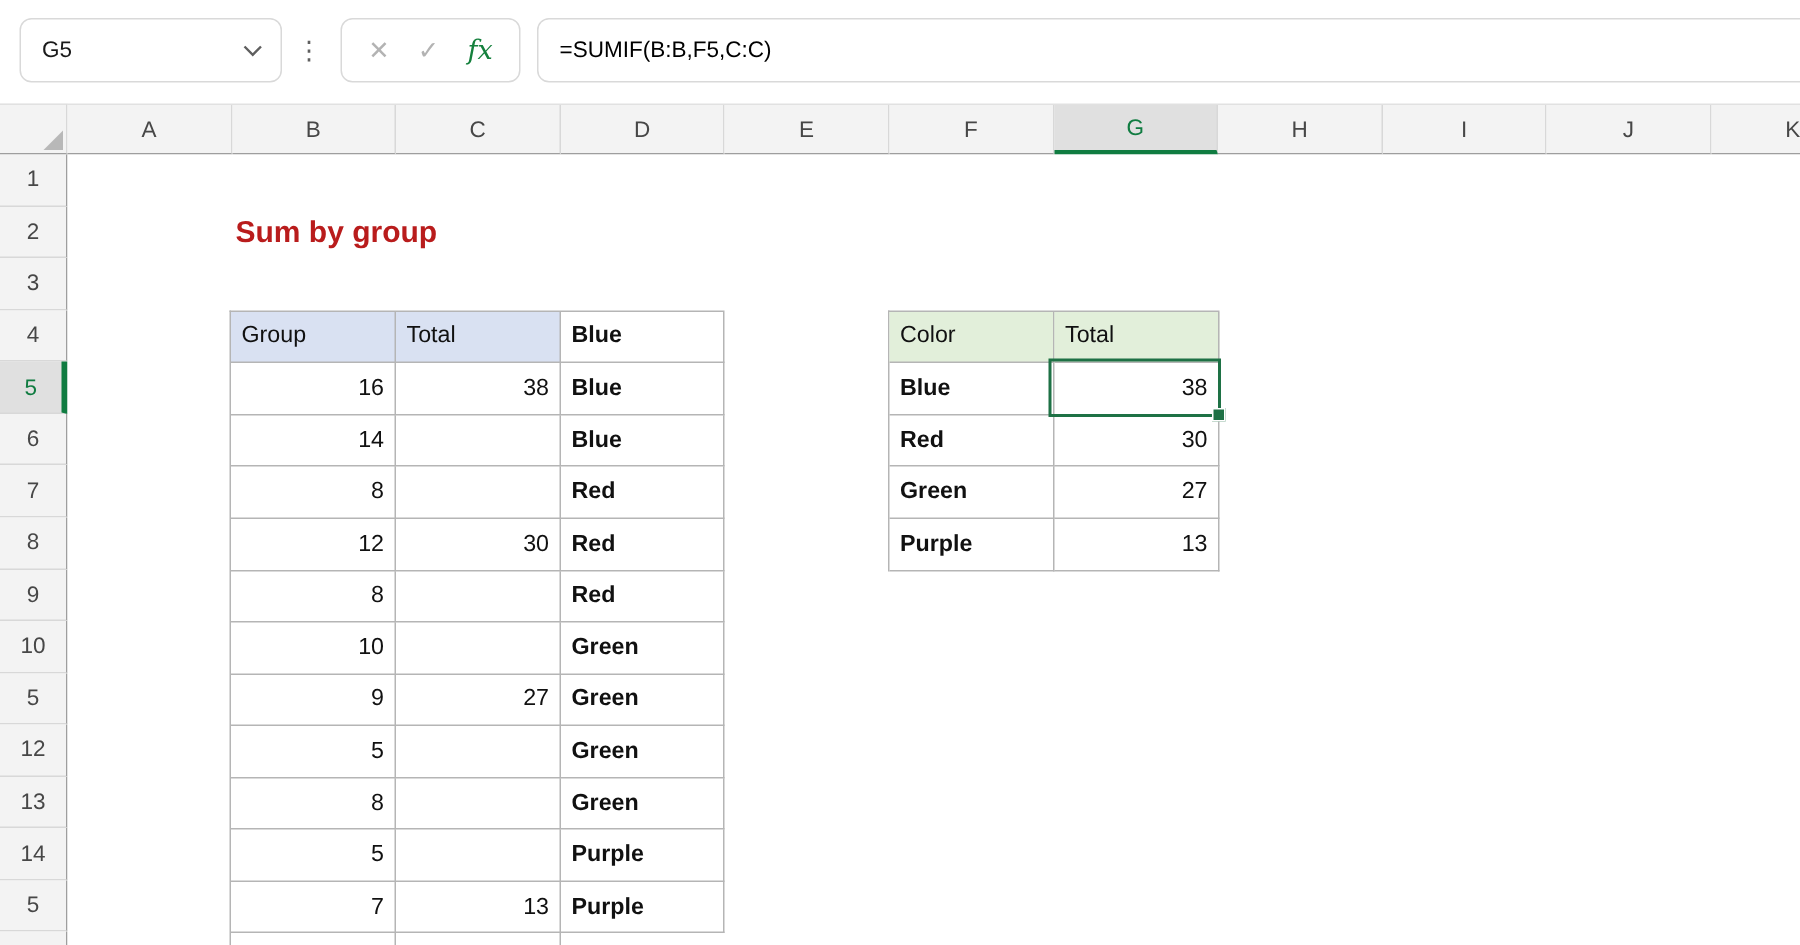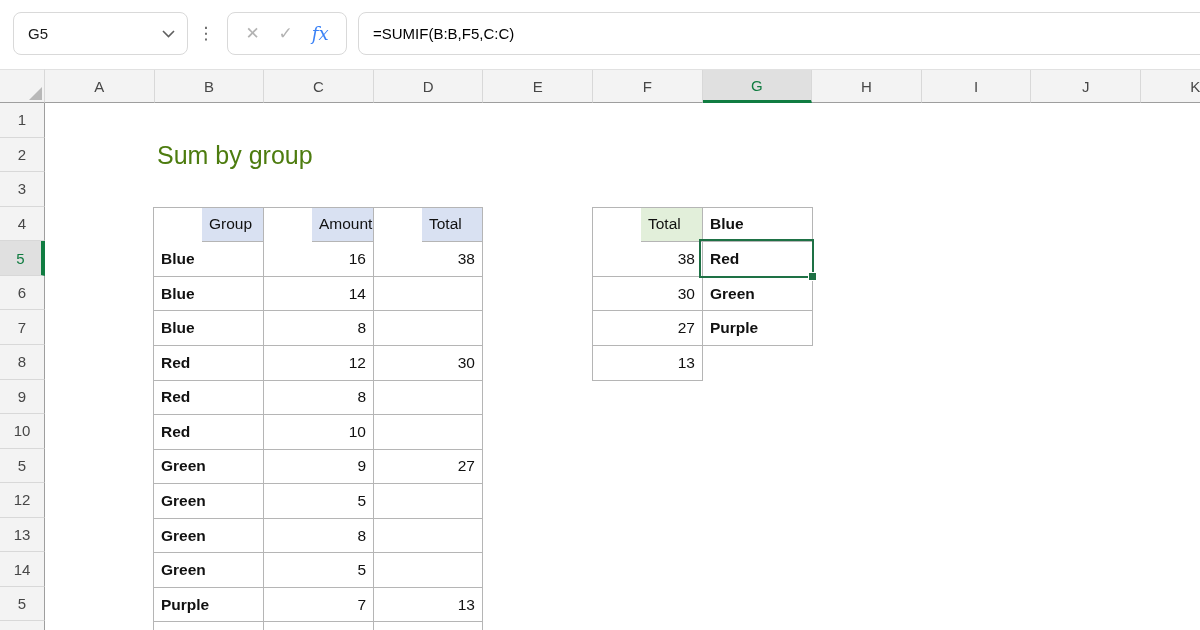--- a/index.html
+++ b/index.html
@@ -22,21 +22,21 @@
     display:flex;align-items:center;justify-content:center;
     font-size:17px;color:#5f5f5f;letter-spacing:0;
   }
   .fbtns{
     position:absolute;left:227px;top:12px;width:120px;height:43px;
     border:1px solid #d9d9d9;border-radius:8px;box-sizing:border-box;
     display:flex;align-items:center;justify-content:space-around;background:#fff;
     padding:0 8px;
   }
   .ic-cancel,.ic-enter{color:#b3b3b3;font-size:17px;}
-  .ic-fx{font-family:"DejaVu Serif",serif;font-style:italic;font-size:18px;color:#3b82f6;}
+  .ic-fx{font-family:"DejaVu Serif",serif;font-style:italic;font-size:18px;color:#15803d;}
   .fbar{
     position:absolute;left:358px;top:12px;width:852px;height:43px;
     border:1px solid #d9d9d9;border-radius:8px 0 0 8px;box-sizing:border-box;
     display:flex;align-items:center;padding-left:14px;font-size:15px;color:#000;background:#fff;
   }
   
   .corner{
     position:absolute;left:0;top:69px;width:45px;height:34px;background:#f3f3f3;
     border-top:1px solid #e1e1e1;border-bottom:1px solid #9e9e9e;
     border-right:1px solid #d8d8d8;box-sizing:border-box;
@@ -59,35 +59,35 @@
     height:34.57px;box-sizing:border-box;
     display:flex;align-items:center;justify-content:center;
     font-size:15px;color:#474747;background:#f3f3f3;
     border-right:1px solid #9e9e9e;border-bottom:1px solid #d8d8d8;
   }
   .rh.sel{background:#e0e0e0;color:#107C41;border-right:4px solid #107C41;}
   
   .sheet{position:absolute;left:45px;top:103px;width:1155px;height:527px;background:#fff;}
   .title{
     position:absolute;left:112px;top:35px;height:34px;line-height:34px;
-    font-size:25px;font-weight:normal;color:#4d7c0f;
+    font-size:20px;font-weight:bold;color:#b91c1c;
   }
   .tbl{
     position:absolute;display:grid;grid-auto-rows:34.57px;
     border-top:1px solid #b5b5b5;border-left:1px solid #b5b5b5;
     background:#fff;font-size:15.5px;color:#111;
   }
   .tbl1{left:108px;top:103.7px;grid-template-columns:110px 110px 109px;}
   .tbl2{left:547px;top:103.7px;grid-template-columns:110px 110px;}
   .cell{
     box-sizing:border-box;display:flex;align-items:center;
     border-right:1px solid #b5b5b5;border-bottom:1px solid #b5b5b5;
     white-space:nowrap;overflow:hidden;
   }
-  .cell.head{padding-left:7px;margin-left:48px;}
+  .cell.head{padding-left:7px;}
   .tbl1 .cell.head{background:#D9E1F2;}
   .tbl2 .cell.head{background:#E2EFDA;}
   .cell.txt{padding-left:7px;font-weight:bold;}
   .cell.num{justify-content:flex-end;padding-right:7px;}
   .selbox{
     position:absolute;left:654px;top:136px;width:115px;height:38.5px;
     border:2.5px solid #1E7145;box-sizing:border-box;z-index:5;
   }
   .handle{
     position:absolute;right:-5px;bottom:-5px;width:7px;height:7px;
@@ -149,21 +149,20 @@
     <div class="rh">13</div>
     <div class="rh">14</div>
     <div class="rh">5</div>
     <div class="rh">16</div>
   </div>
 
 <div class="sheet">
   <div class="title">Sum by group</div>
   <div class="tbl tbl1">
       <div class="cell head">Group</div>
-      <div class="cell head">Amount</div>
       <div class="cell head">Total</div>
       <div class="cell txt">Blue</div>
       <div class="cell num">16</div>
       <div class="cell num">38</div>
       <div class="cell txt">Blue</div>
       <div class="cell num">14</div>
       <div class="cell num"></div>
       <div class="cell txt">Blue</div>
       <div class="cell num">8</div>
       <div class="cell num"></div>
@@ -189,20 +188,21 @@
       <div class="cell num">5</div>
       <div class="cell num"></div>
       <div class="cell txt">Purple</div>
       <div class="cell num">7</div>
       <div class="cell num">13</div>
       <div class="cell txt">Purple</div>
       <div class="cell num">2</div>
       <div class="cell num"></div>
     </div>
   <div class="tbl tbl2">
+      <div class="cell head">Color</div>
       <div class="cell head">Total</div>
       <div class="cell txt">Blue</div>
       <div class="cell num">38</div>
       <div class="cell txt">Red</div>
       <div class="cell num">30</div>
       <div class="cell txt">Green</div>
       <div class="cell num">27</div>
       <div class="cell txt">Purple</div>
       <div class="cell num">13</div>
     </div>

